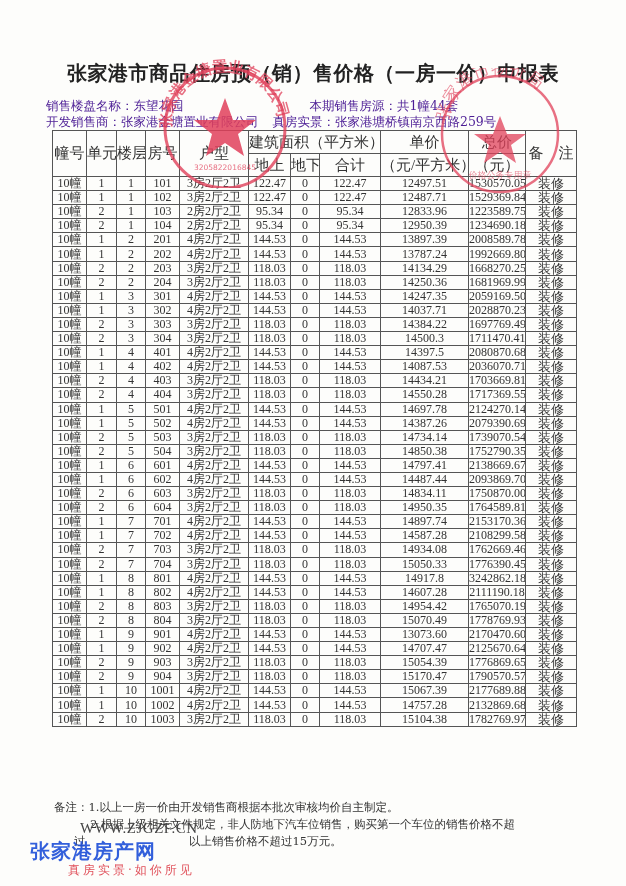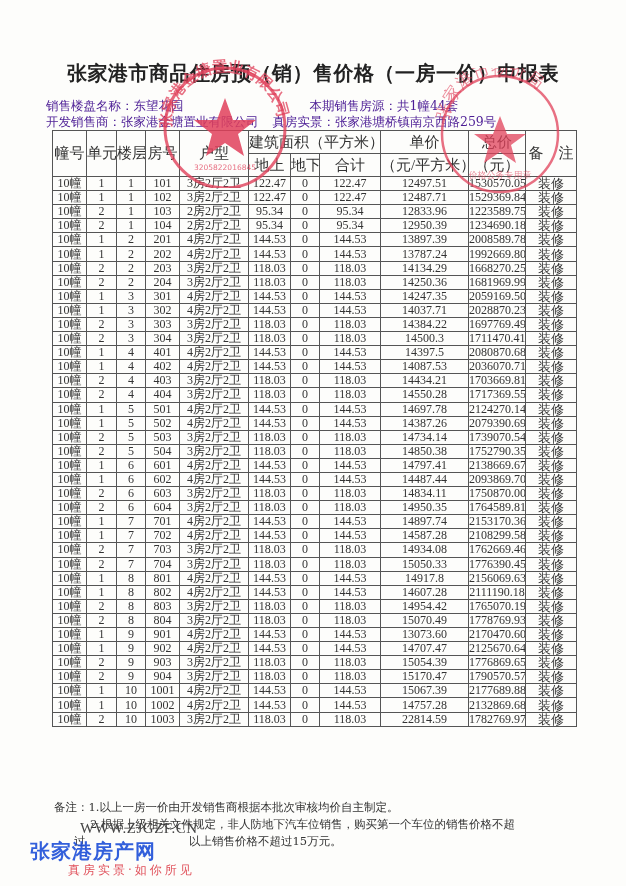--- a/index.html
+++ b/index.html
@@ -453,21 +453,21 @@
       <tr>
         <td class="lt">10幢</td>
         <td>1</td>
         <td>8</td>
         <td class="rt">801</td>
         <td class="lt">4房2厅2卫</td>
         <td class="rt">144.53</td>
         <td>0</td>
         <td>144.53</td>
         <td>14917.8</td>
-        <td>2156069.63</td>
+        <td>3242862.18</td>
         <td class="remark">装修</td>
       </tr>
       <tr>
         <td class="lt">10幢</td>
         <td>1</td>
         <td>8</td>
         <td class="rt">802</td>
         <td class="lt">4房2厅2卫</td>
         <td class="rt">144.53</td>
         <td>0</td>
@@ -582,21 +582,21 @@
       </tr>
       <tr>
         <td class="lt">10幢</td>
         <td>2</td>
         <td>10</td>
         <td class="rt">1003</td>
         <td class="lt">3房2厅2卫</td>
         <td class="rt">118.03</td>
         <td>0</td>
         <td>118.03</td>
-        <td>22814.59</td>
+        <td>15104.38</td>
         <td>1782769.97</td>
         <td class="remark">装修</td>
       </tr>
     </tbody>
 </table>
 
 <div class="footer" style="top:800px;">备注：1.以上一房一价由开发销售商根据本批次审核均价自主制定。</div>
 <div class="footer" style="top:817px; left:90px;">2.根据上级相关文件规定，非人防地下汽车位销售，购买第一个车位的销售价格不超</div>
 <div class="footer" style="top:834px; left:54px;margin-left:20px;">过　　　　　　　　　以上销售价格不超过15万元。</div>
 

